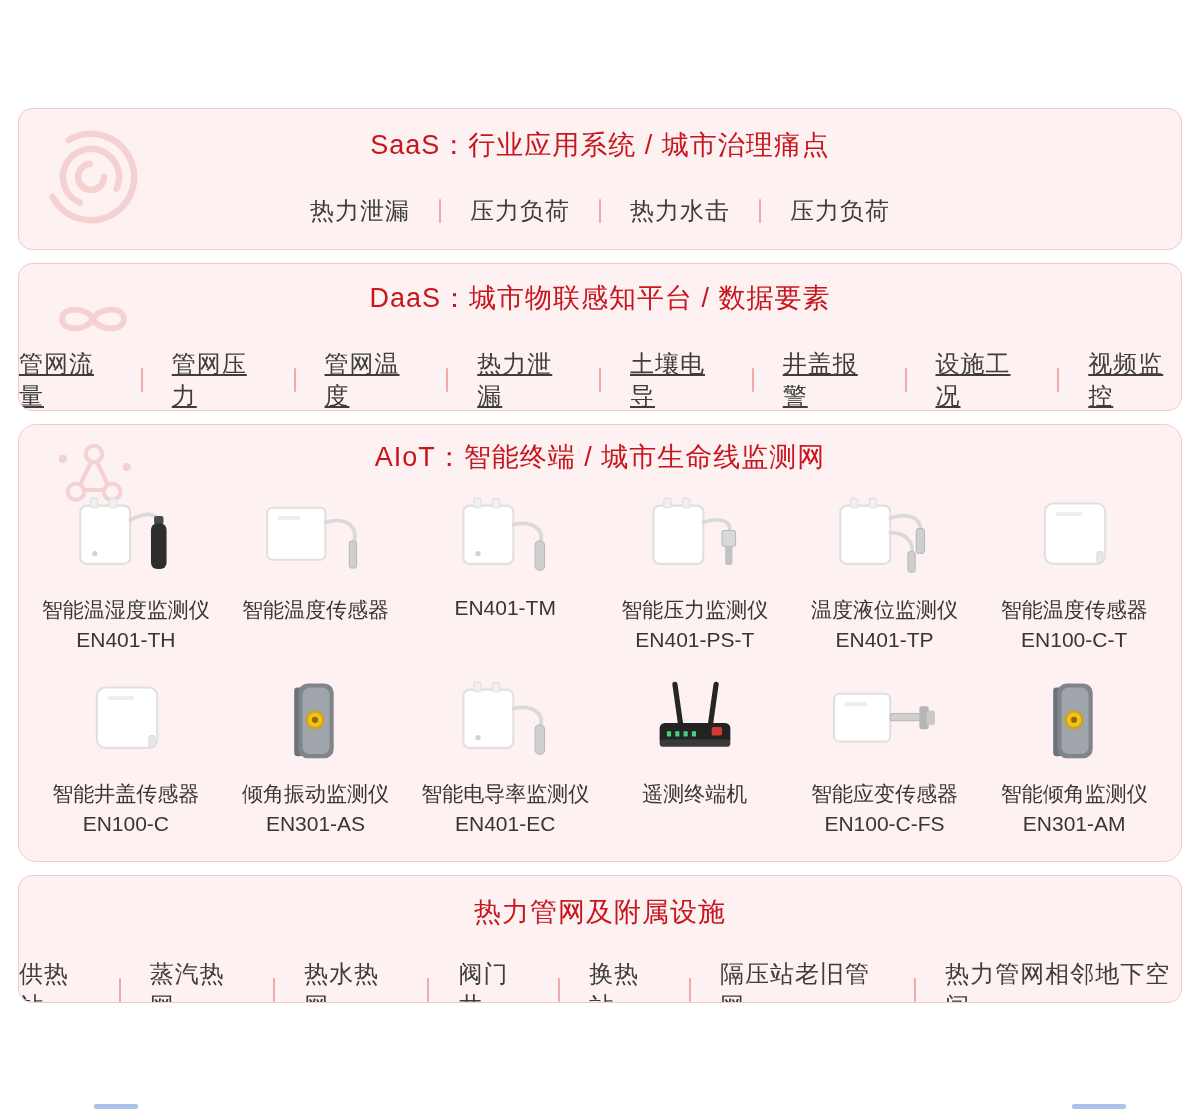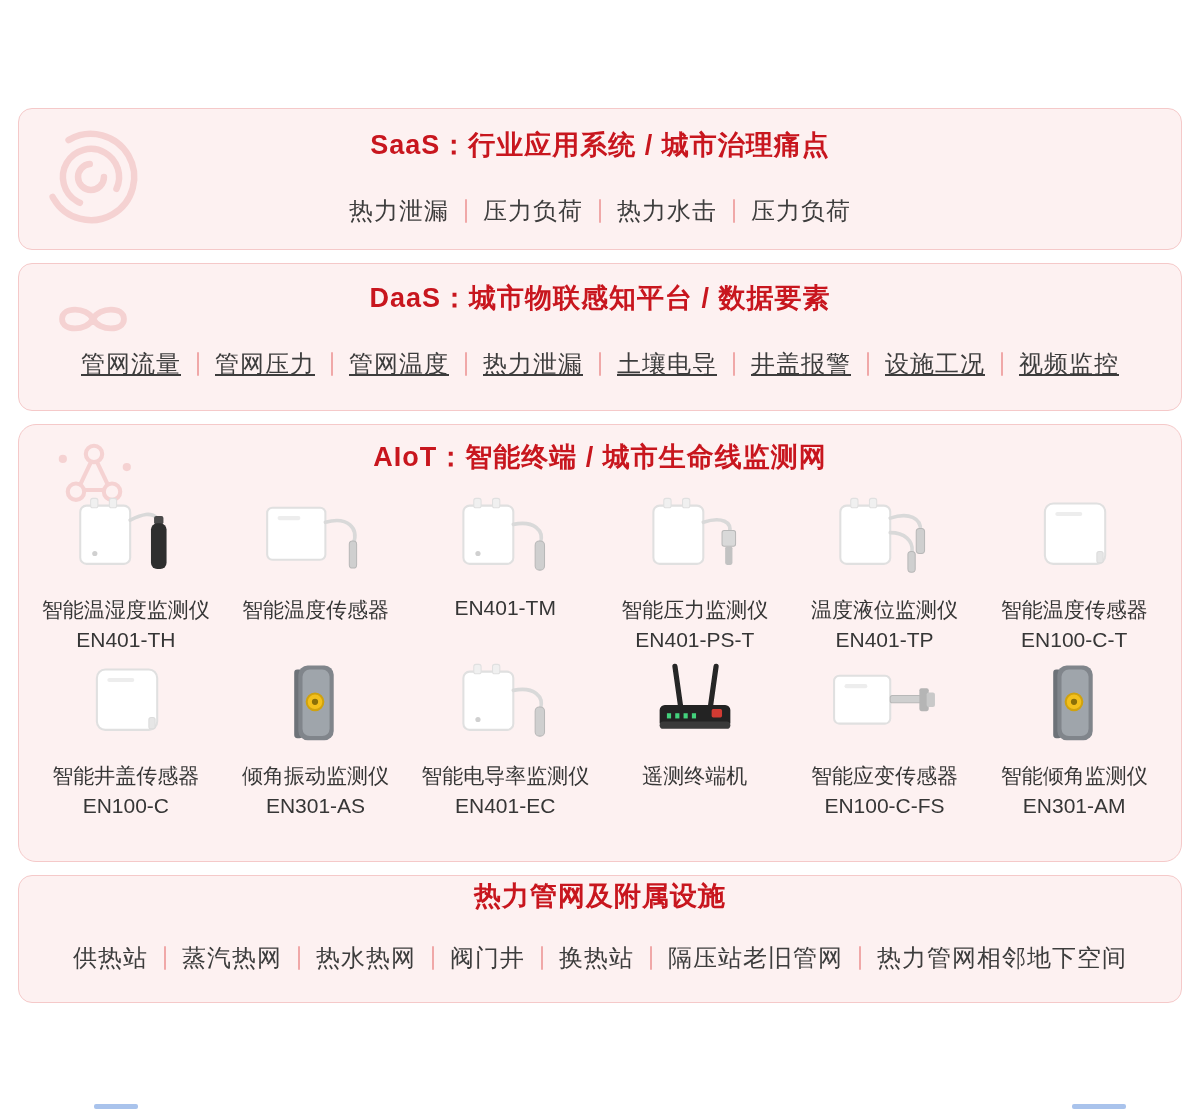--- a/index.html
+++ b/index.html
@@ -6,41 +6,41 @@
   html, body { width:1200px; background:#ffffff; font-family:"Liberation Sans","DejaVu Sans",sans-serif; }
   .page { position:relative; width:1200px; height:1109px; overflow:hidden; padding-top:108px; background:#fff; }
 
   .panel { position:relative; margin:0 18px 13px 18px; background:var(--panel-bg,#FDF1F1);
            border:1px solid var(--panel-border,#F5C9C9); border-radius:14px; overflow:hidden; }
   .panel-saas  { height:142px; }
   .panel-daas  { height:148px; }
   .panel-aiot  { height:438px;border-radius:18px; }
   .panel-infra { height:128px; }
 
-  .title { position:relative; z-index:1; text-align:center; font-size:27px; font-weight:bold;
+  .title { position:relative; z-index:1; text-align:center; font-size:27px; font-weight:normal;
            color:var(--title-red,#C8161E); letter-spacing:1px; line-height:32px; }
   .panel-saas .title  { padding-top:20px; }
   .panel-daas .title  { padding-top:18px; }
   .panel-aiot .title  { padding-top:16px; }
-  .panel-infra .title { padding-top:4px; }
+  .panel-infra .title { padding-top:20px; }
 
   .items { position:relative; z-index:1; display:flex; justify-content:center; align-items:center;
-           gap:16px; font-size:24px; color:var(--body-text,#3D3D3D); letter-spacing:1px; }
+           gap:29px; font-size:24px; color:var(--body-text,#3D3D3D); letter-spacing:1px; }
   .panel-saas .items  { margin-top:34px; }
   .panel-daas .items  { margin-top:34px;text-decoration:underline; }
   .panel-infra .items { margin-top:30px; }
   .sep { width:2px; height:24px; background:var(--separator,#F0A8A8); border-radius:1px; flex:0 0 auto; }
 
   .wm { position:absolute; z-index:0; pointer-events:none; }
   .wm-saas { left:18px; top:14px; width:108px; height:108px; }
   .wm-daas { left:28px; top:24px; width:92px;  height:62px; }
   .wm-aiot { left:34px; top:6px;  width:82px;  height:82px; }
 
   .grid { position:relative; z-index:1; display:grid; grid-template-columns:repeat(6,1fr);
-          margin-top:16px; padding:0 12px; }
+          row-gap:18px; margin-top:16px; padding:0 12px; }
   .card { text-align:center; }
   .dev  { display:block; width:100%; max-width:172px; height:104px; margin:0 auto; }
   .pname, .pmodel { font-size:21px; line-height:30px; color:#363636; }
   .pname { margin-top:2px; }
 
   .artifact { position:absolute; bottom:0; height:5px; background:#A9C3EC; border-radius:2px; }
   .artifact-left  { left:94px;  width:44px; }
   .artifact-right { left:1072px; width:54px; }
 </style>
 </head>

